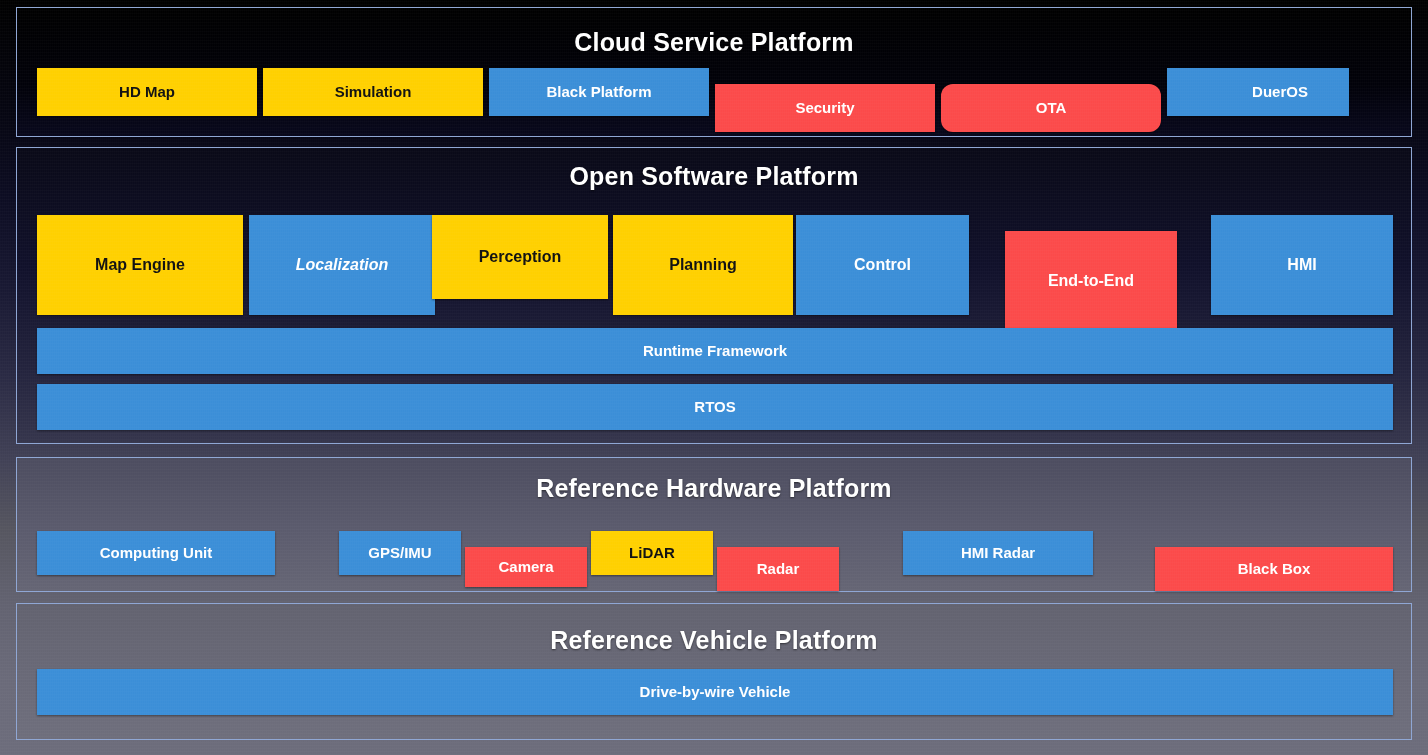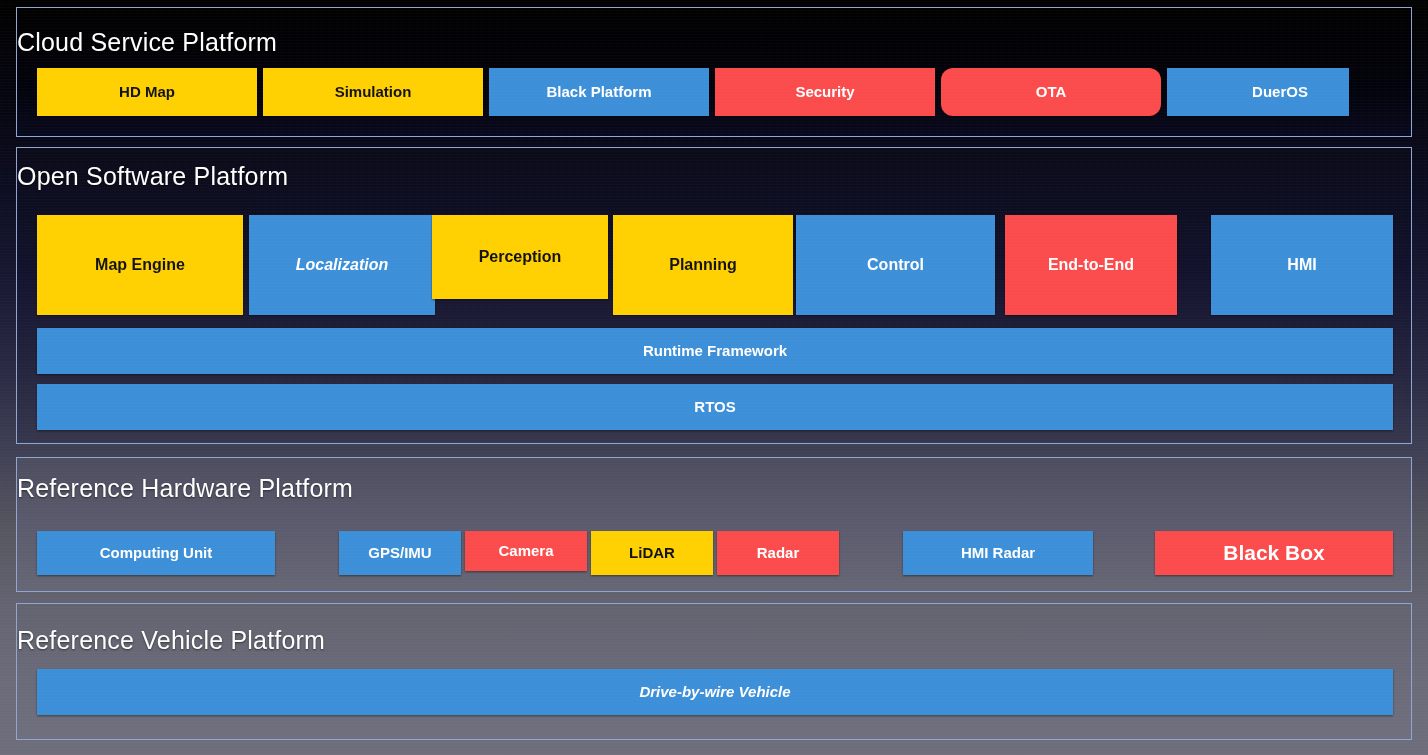--- a/index.html
+++ b/index.html
@@ -41,41 +41,41 @@
   .layer {
     position: absolute;
     box-sizing: border-box;
     border: 1px solid #8ea6d4;
   }
 
   .layer-title {
     position: absolute;
     left: 0;
     right: 0;
-    text-align: left;
+    text-align: center;
     color: #ffffff;
-    font-weight: normal;
+    font-weight: bold;
     letter-spacing: .2px;
     text-shadow: 0 1px 2px rgba(0,0,0,.55);
   }
 
   .box {
     position: absolute;
     box-sizing: border-box;
     display: flex;
     align-items: center;
     justify-content: center;
     font-weight: bold;
     text-align: center;
     line-height: 1.15;
     box-shadow: 0 1px 2px rgba(0,0,0,.45);
   }
   .box.yellow { background: #ffd000; color: #111111; }
   .box.blue   { background: #3b8ed7; color: #ffffff; }
-  .box.red    { background: #fb4a4a; color: #ffffff; }
+  .box.red    { background: #fb4a4a; color: #ffffff; margin-top: 16px; }
 </style>
 </head>
 <body>
 
 <div id="canvas">
 
   <div class="layer" style="left:16px; top:7px; width:1396px; height:130px; background:linear-gradient(to bottom,#000000 0%,#010109 60%,#08081c 100%);">
     <div class="layer-title" style="top:20px; font-size:25px;">Cloud Service Platform</div>
 
     <div class="box yellow" style="left:20px; top:60px; width:220px; height:48px; font-size:15px;">HD Map</div>
@@ -86,39 +86,39 @@
     <div class="box blue" style="left:1150px; top:60px; width:182px; height:48px; font-size:15px;padding-left:44px;">DuerOS</div>
   </div>
 
   <div class="layer" style="left:16px; top:147px; width:1396px; height:297px; background:linear-gradient(to bottom,#090917 0%,#10102a 40%,#23233d 75%,#35354c 100%);">
     <div class="layer-title" style="top:14px; font-size:25px;">Open Software Platform</div>
 
     <div class="box yellow" style="left:20px; top:67px; width:206px; height:100px; font-size:16px;">Map Engine</div>
     <div class="box blue" style="left:232px; top:67px; width:186px; height:100px; font-size:16px;font-style:italic;">Localization</div>
     <div class="box yellow" style="left:415px; top:67px; width:176px; height:84px; font-size:16px;">Perception</div>
     <div class="box yellow" style="left:596px; top:67px; width:180px; height:100px; font-size:16px;">Planning</div>
-    <div class="box blue" style="left:779px; top:67px; width:199px; height:100px; font-size:16px;">Control</div>
+    <div class="box blue" style="left:779px; top:67px; width:173px; height:100px; font-size:16px;">Control</div>
     <div class="box red" style="left:988px; top:67px; width:172px; height:100px; font-size:16px;">End-to-End</div>
     <div class="box blue" style="left:1194px; top:67px; width:182px; height:100px; font-size:16px;">HMI</div>
 
     <div class="box blue" style="left:20px; top:180px; width:1356px; height:46px; font-size:15px;">Runtime Framework</div>
     <div class="box blue" style="left:20px; top:236px; width:1356px; height:46px; font-size:15px;">RTOS</div>
   </div>
 
   <div class="layer" style="left:16px; top:457px; width:1396px; height:135px; background:linear-gradient(to bottom,#4c4c5f 0%,#5b5b6d 55%,#656574 100%);">
     <div class="layer-title" style="top:16px; font-size:25px;">Reference Hardware Platform</div>
 
     <div class="box blue" style="left:20px; top:73px; width:238px; height:44px; font-size:15px;">Computing Unit</div>
     <div class="box blue" style="left:322px; top:73px; width:122px; height:44px; font-size:15px;">GPS/IMU</div>
     <div class="box red" style="left:448px; top:73px; width:122px; height:40px; font-size:15px;">Camera</div>
     <div class="box yellow" style="left:574px; top:73px; width:122px; height:44px; font-size:15px;">LiDAR</div>
     <div class="box red" style="left:700px; top:73px; width:122px; height:44px; font-size:15px;">Radar</div>
     <div class="box blue" style="left:886px; top:73px; width:190px; height:44px; font-size:15px;">HMI Radar</div>
-    <div class="box red" style="left:1138px; top:73px; width:238px; height:44px; font-size:21px;">Black Box</div>
+    <div class="box red" style="left:1138px; top:73px; width:238px; height:44px; font-size:15px;">Black Box</div>
   </div>
 
   <div class="layer" style="left:16px; top:603px; width:1396px; height:137px; background:linear-gradient(to bottom,#62626f 0%,#696977 55%,#6e6e7c 100%);">
     <div class="layer-title" style="top:22px; font-size:25px;">Reference Vehicle Platform</div>
 
-    <div class="box blue" style="left:20px; top:65px; width:1356px; height:46px; font-size:15px;font-style:italic;">Drive-by-wire Vehicle</div>
+    <div class="box blue" style="left:20px; top:65px; width:1356px; height:46px; font-size:15px;">Drive-by-wire Vehicle</div>
   </div>
 
 </div>
 
 </body></html>

